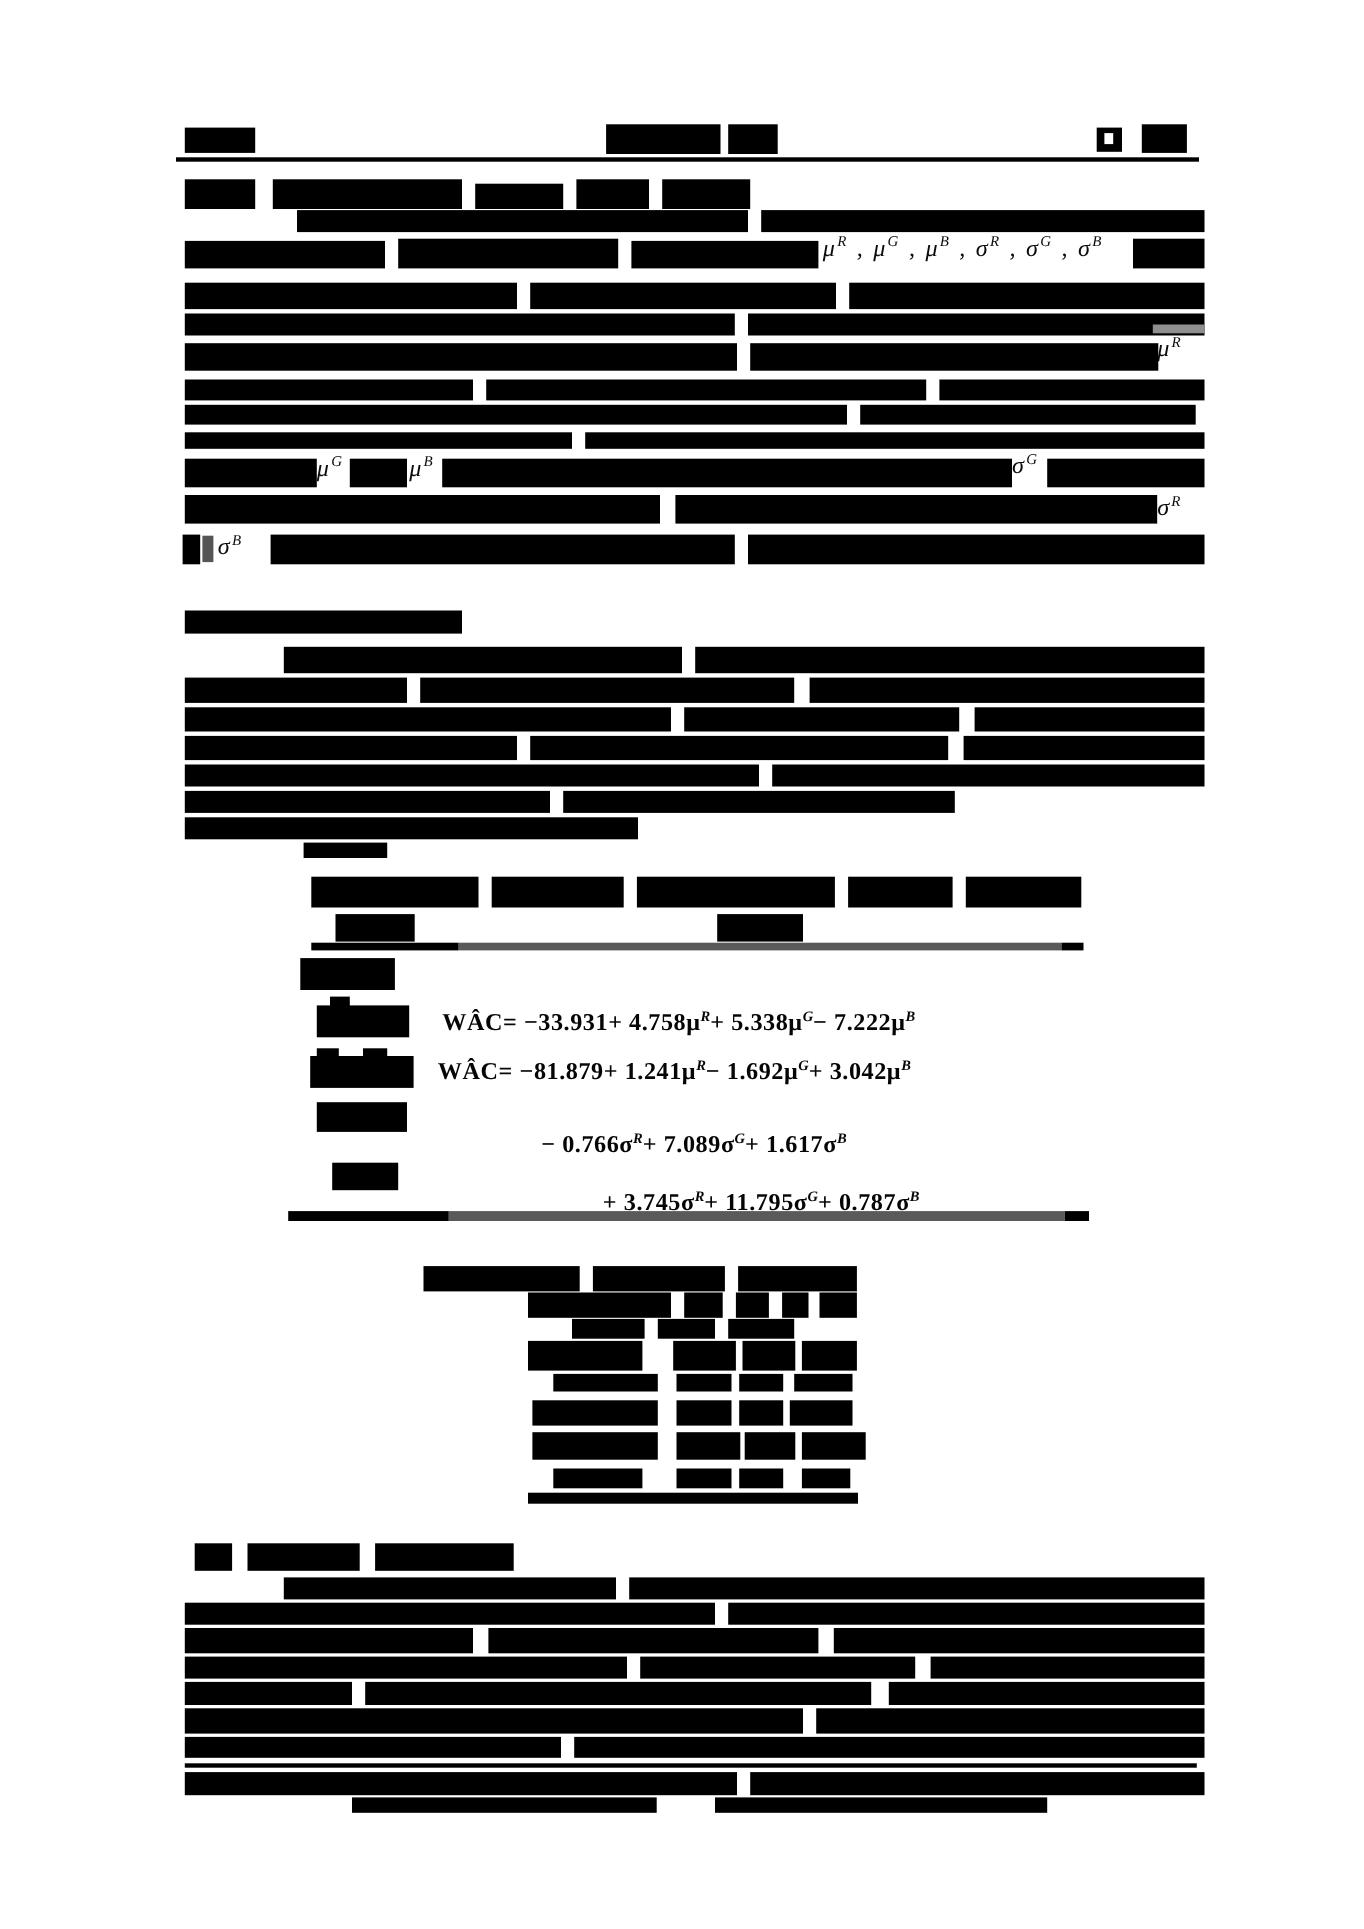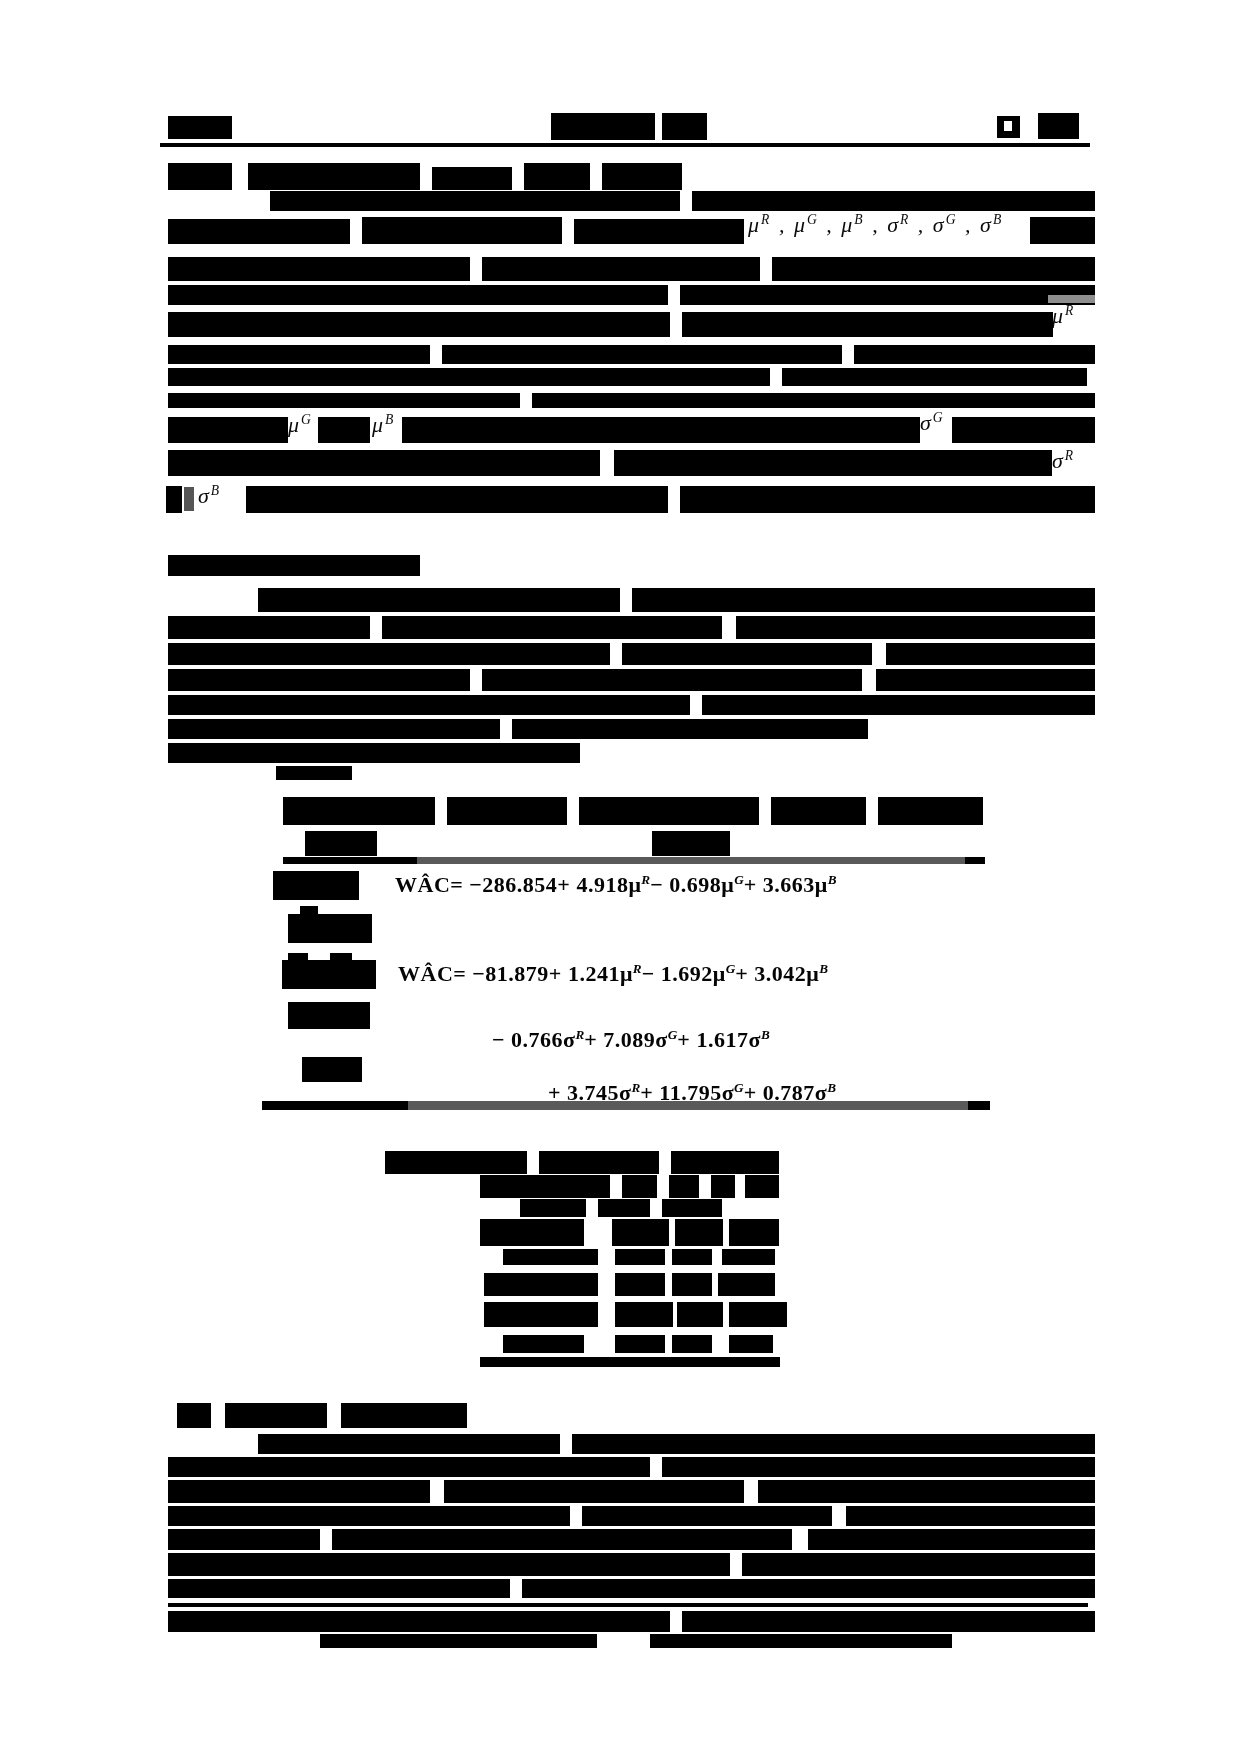--- a/index.html
+++ b/index.html
@@ -19,21 +19,21 @@
 <div class="page" id="page">
 
   <div class="greek" style="left:748px;top:212px;font-style:italic;">μ<sup>R</sup> , μ<sup>G</sup> , μ<sup>B</sup> , σ<sup>R</sup> , σ<sup>G</sup> , σ<sup>B</sup></div>
   <div class="greek" style="left:1052px;top:303px;">μ<sup>R</sup></div>
   <div class="greek" style="left:288px;top:412px;">μ<sup>G</sup></div>
   <div class="greek" style="left:372px;top:412px;">μ<sup>B</sup></div>
   <div class="greek" style="left:920px;top:410px;">σ<sup>G</sup></div>
   <div class="greek" style="left:1052px;top:448px;">σ<sup>R</sup></div>
   <div class="greek" style="left:198px;top:483px;">σ<sup>B</sup></div>
 
-  <div class="eq" style="left:395px;top:872px;">WÂC= −286.854+ 4.918μ<sup>R</sup>− 0.698μ<sup>G</sup>+ 3.663μ<sup>B</sup></div>
+  <div class="eq" style="left:402px;top:916px;">WÂC= −33.931+ 4.758μ<sup>R</sup>+ 5.338μ<sup>G</sup>− 7.222μ<sup>B</sup></div>
   <div class="eq" style="left:398px;top:961px;">WÂC= −81.879+ 1.241μ<sup>R</sup>− 1.692μ<sup>G</sup>+ 3.042μ<sup>B</sup></div>
   <div class="eq" style="left:492px;top:1027px;">− 0.766σ<sup>R</sup>+ 7.089σ<sup>G</sup>+ 1.617σ<sup>B</sup></div>
   <div class="eq" style="left:548px;top:1080px;">+ 3.745σ<sup>R</sup>+ 11.795σ<sup>G</sup>+ 0.787σ<sup>B</sup></div>
 
 <div class="rx" style="left: 168px; top: 116px; width: 64px; height: 23px;"></div>
     <div class="rx" style="left: 551px; top: 113px; width: 104px; height: 27px;"></div>
     <div class="rx" style="left: 662px; top: 113px; width: 45px; height: 27px;"></div>
     <div class="rx" style="left: 997px; top: 116px; width: 23px; height: 22px;"></div>
     <div class="rx" style="left: 1004px; top: 121px; width: 8px; height: 10px; background: rgb(255, 255, 255);"></div>
     <div class="rx" style="left: 1038px; top: 113px; width: 41px; height: 26px;"></div>

